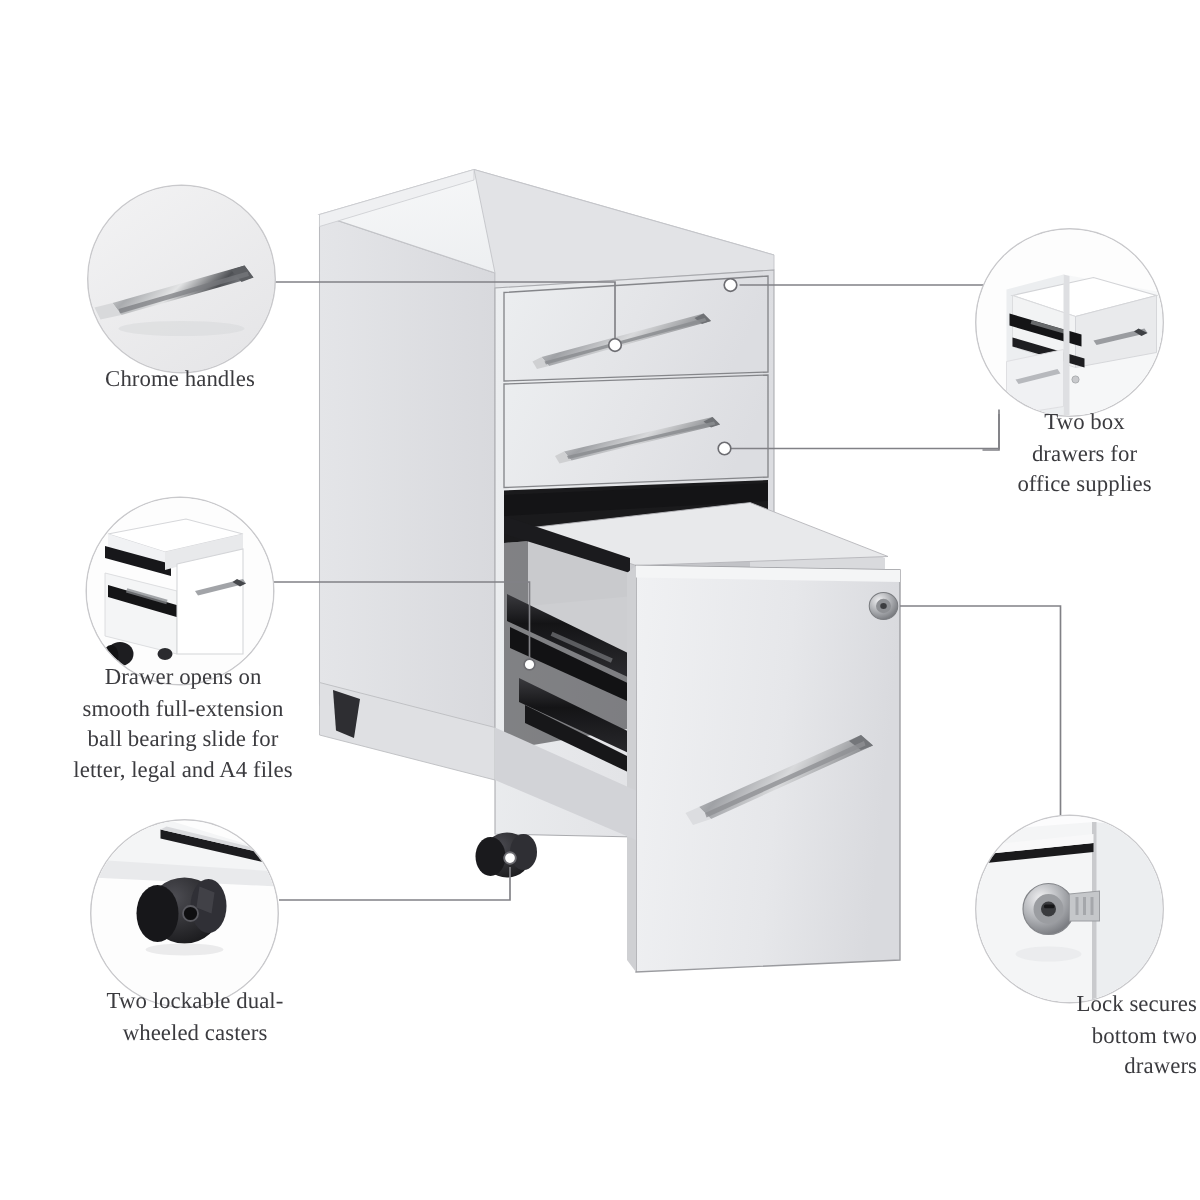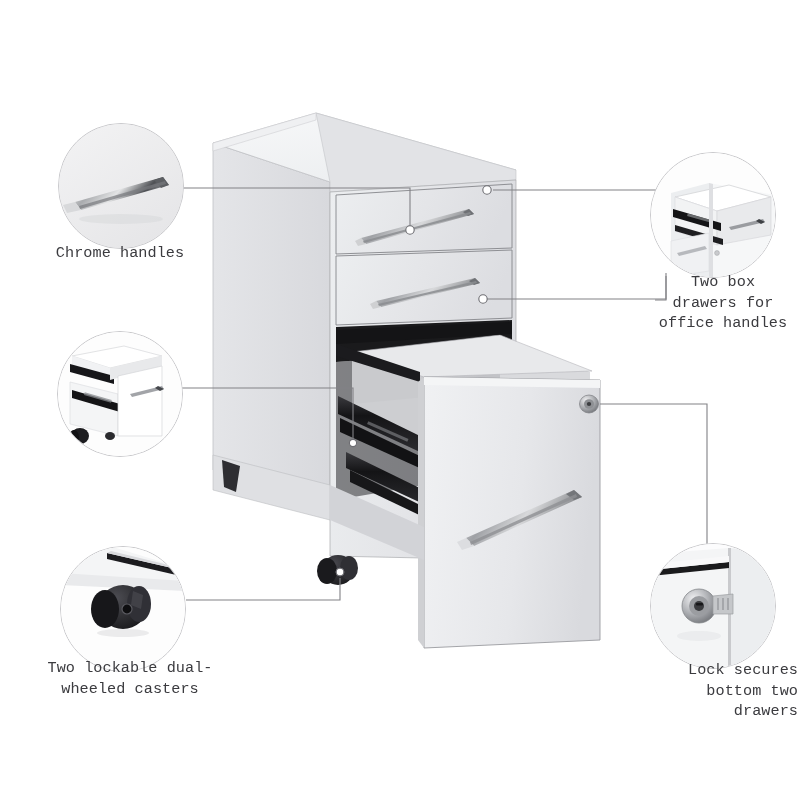--- a/index.html
+++ b/index.html
@@ -20,21 +20,21 @@
 
   
   .callout-text {
     position: absolute;
     text-align: center;
     color: #3b3b3f;
     font-size: 15.2px;
     line-height: 20.5px;
     letter-spacing: 0.05px;
     white-space: pre-line;
-    font-family: Liberation Mono, monospace;
+    font-family: Liberation Serif, serif;
   }
 
   
   .bubble {
     position: absolute;
     border-radius: 50%;
     border: 1px solid #c9c9cc;
     overflow: hidden;
     background: #f2f2f3;
   }
@@ -267,21 +267,21 @@
 
       <polygon points="20,88 58,80 58,118 20,124" fill="#f0f1f3" stroke="#dcdde0" stroke-width="0.6"></polygon>
       <polygon points="26,100 54,93 56,96 28,103" fill="#b7b9bd"></polygon>
 
       <circle cx="66" cy="100" r="2.4" fill="#c9cacd" stroke="#a7a9ad" stroke-width="0.6"></circle>
       <polygon points="58,30 62,31 62,124 58,124" fill="#dedfe2"></polygon>
     </svg>
   </div>
   <div class="callout-text" style="left:648px; top:272px; width:150px;">Two box
 drawers for
-office handles</div>
+office supplies</div>
 
   <div class="bubble plain" style="left:57px; top:331px; width:124px; height:124px;">
     <svg class="art" viewBox="0 0 124 124">
       <rect width="124" height="124" fill="#fdfdfd"></rect>
 
       <polygon points="14,24 66,14 104,24 52,36" fill="#ffffff" stroke="#d6d7da" stroke-width="0.7"></polygon>
       <polygon points="14,24 52,36 52,48 14,36" fill="#f1f2f4"></polygon>
       <polygon points="12,32 56,44 56,52 12,40" fill="#17171a"></polygon>
       <polygon points="52,36 104,24 104,34 52,48" fill="#e8e9eb"></polygon>
 
@@ -292,20 +292,24 @@
 
       <polygon points="72,62 104,54 106,57 74,65" fill="#a2a4a8"></polygon>
       <polygon points="100,54 106,57 102,59 97,56" fill="#45474b"></polygon>
 
       <ellipse cx="22" cy="104" rx="9" ry="8" fill="#1d1d20"></ellipse>
       <ellipse cx="16" cy="105" rx="5" ry="7" fill="#121214"></ellipse>
 
       <ellipse cx="52" cy="104" rx="5" ry="4" fill="#2a2a2e"></ellipse>
     </svg>
   </div>
+  <div class="callout-text" style="left:27px; top:442px; width:190px;">Drawer opens on
+smooth full-extension
+ball bearing slide for
+letter, legal and A4 files</div>
 
   <div class="bubble plain" style="left:60px; top:546px; width:124px; height:124px;">
     <svg class="art" viewBox="0 0 124 124">
       <defs>
         <radialGradient id="cw" cx="0.35" cy="0.3" r="0.85">
           <stop offset="0" stop-color="#4d4d53"></stop>
           <stop offset="1" stop-color="#141416"></stop>
         </radialGradient>
       </defs>
       <rect width="124" height="124" fill="#fdfdfd"></rect>

